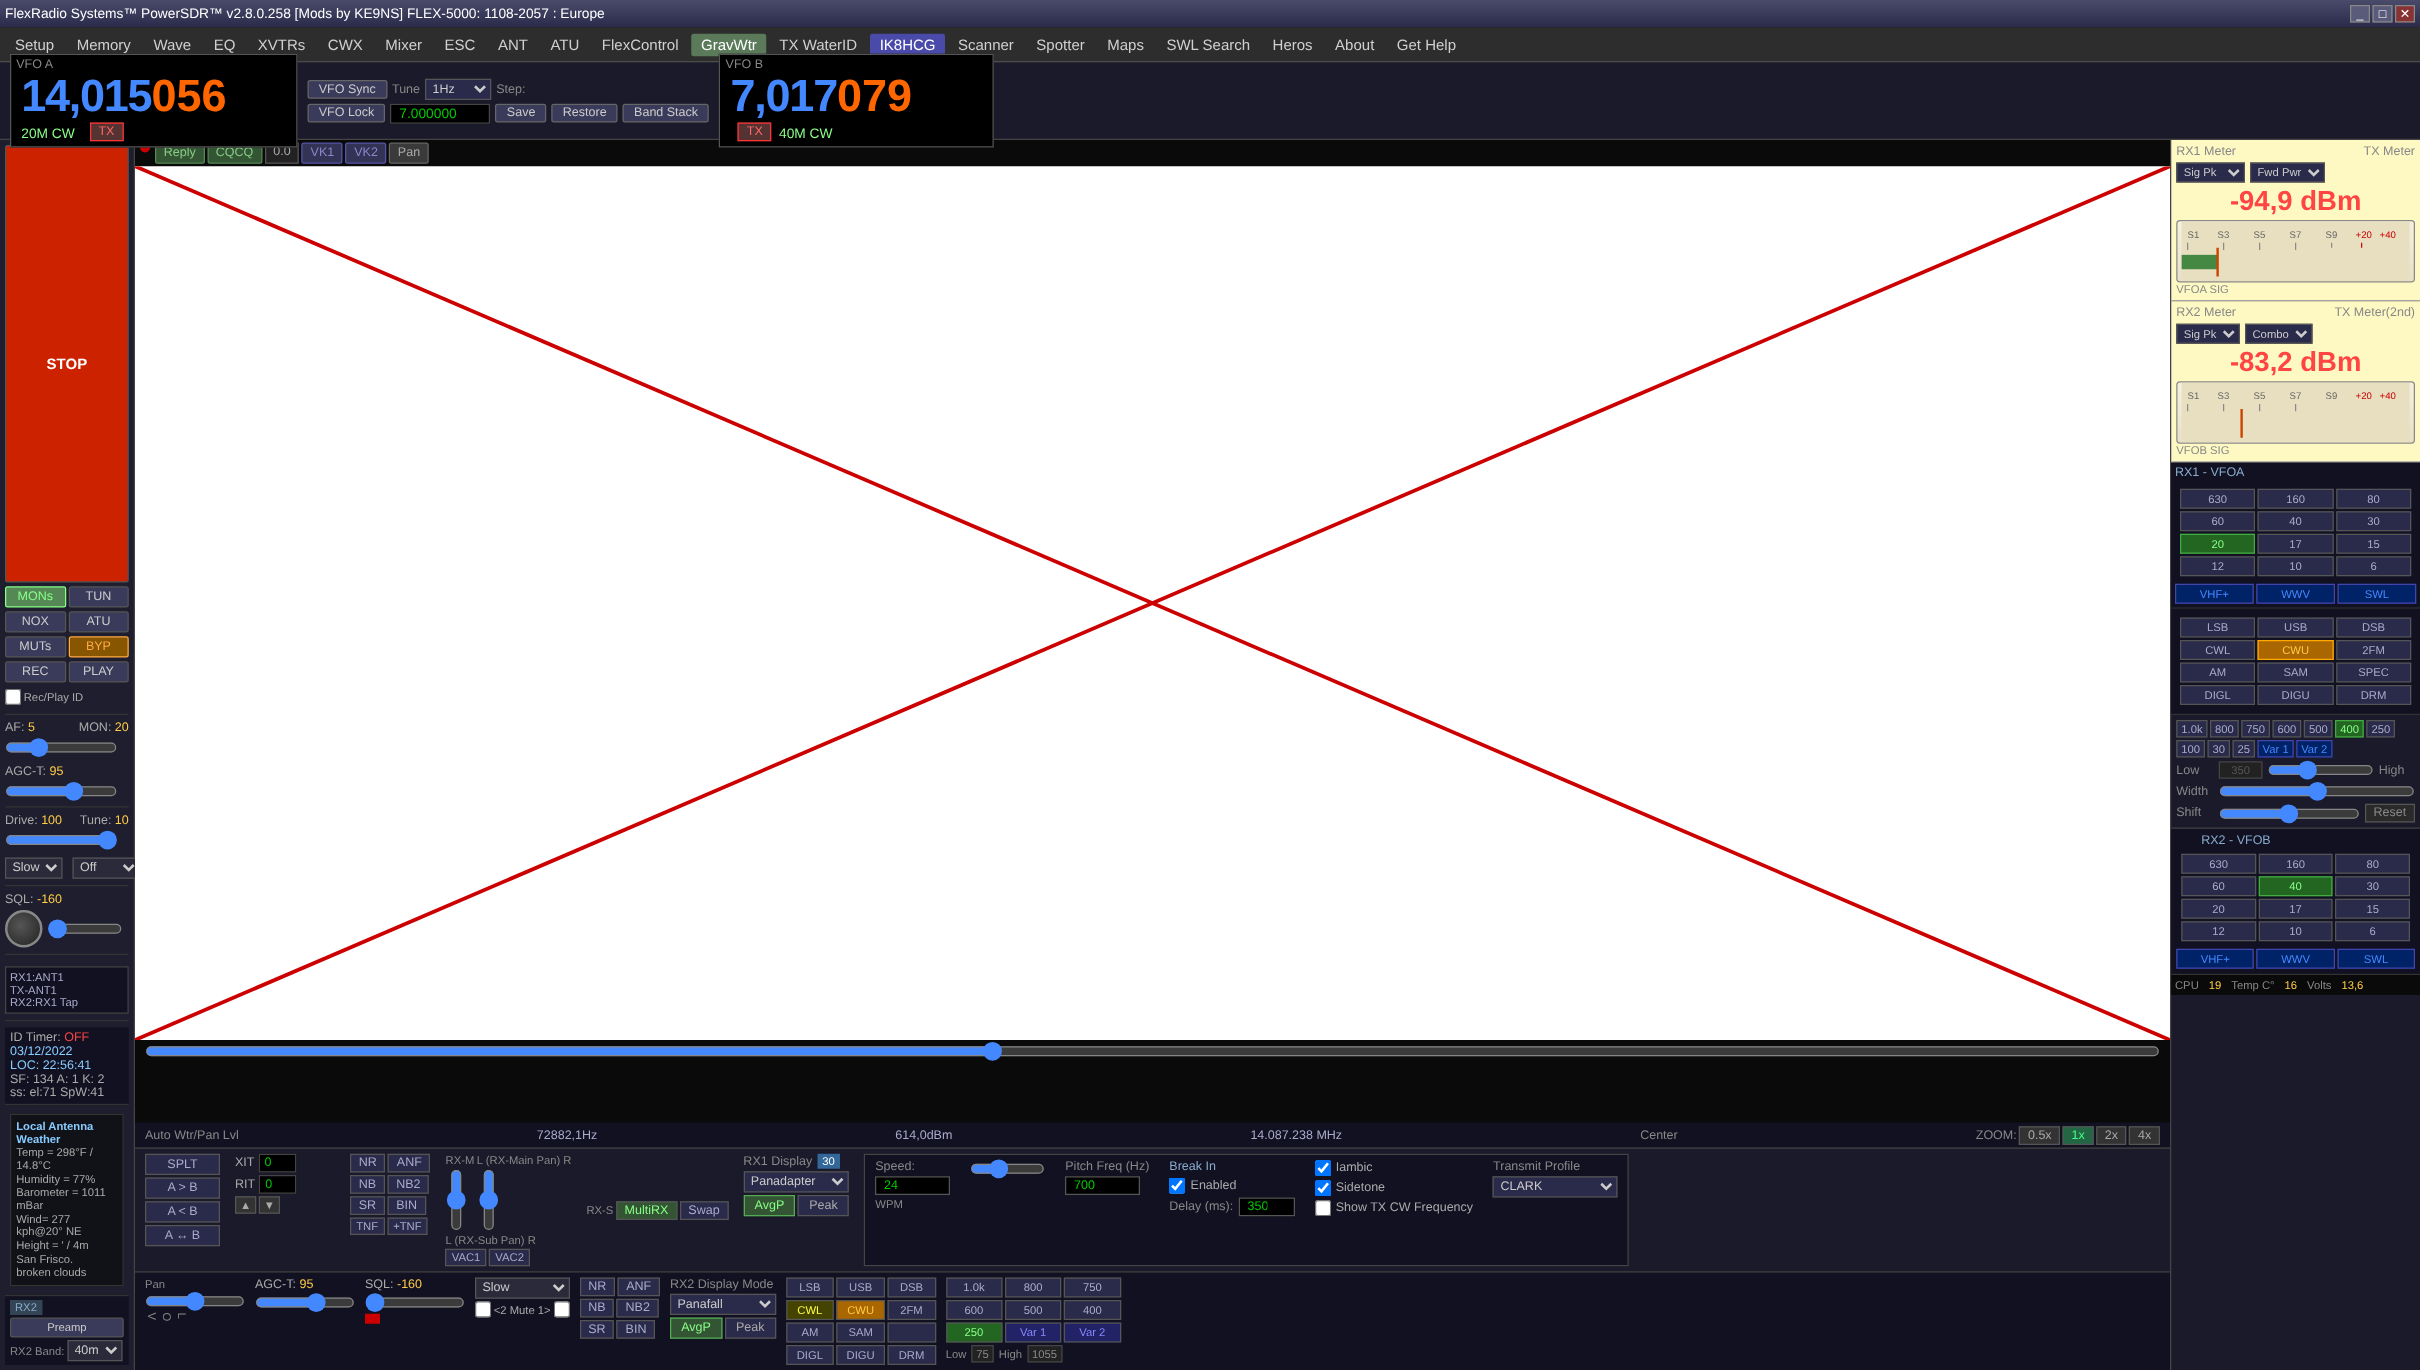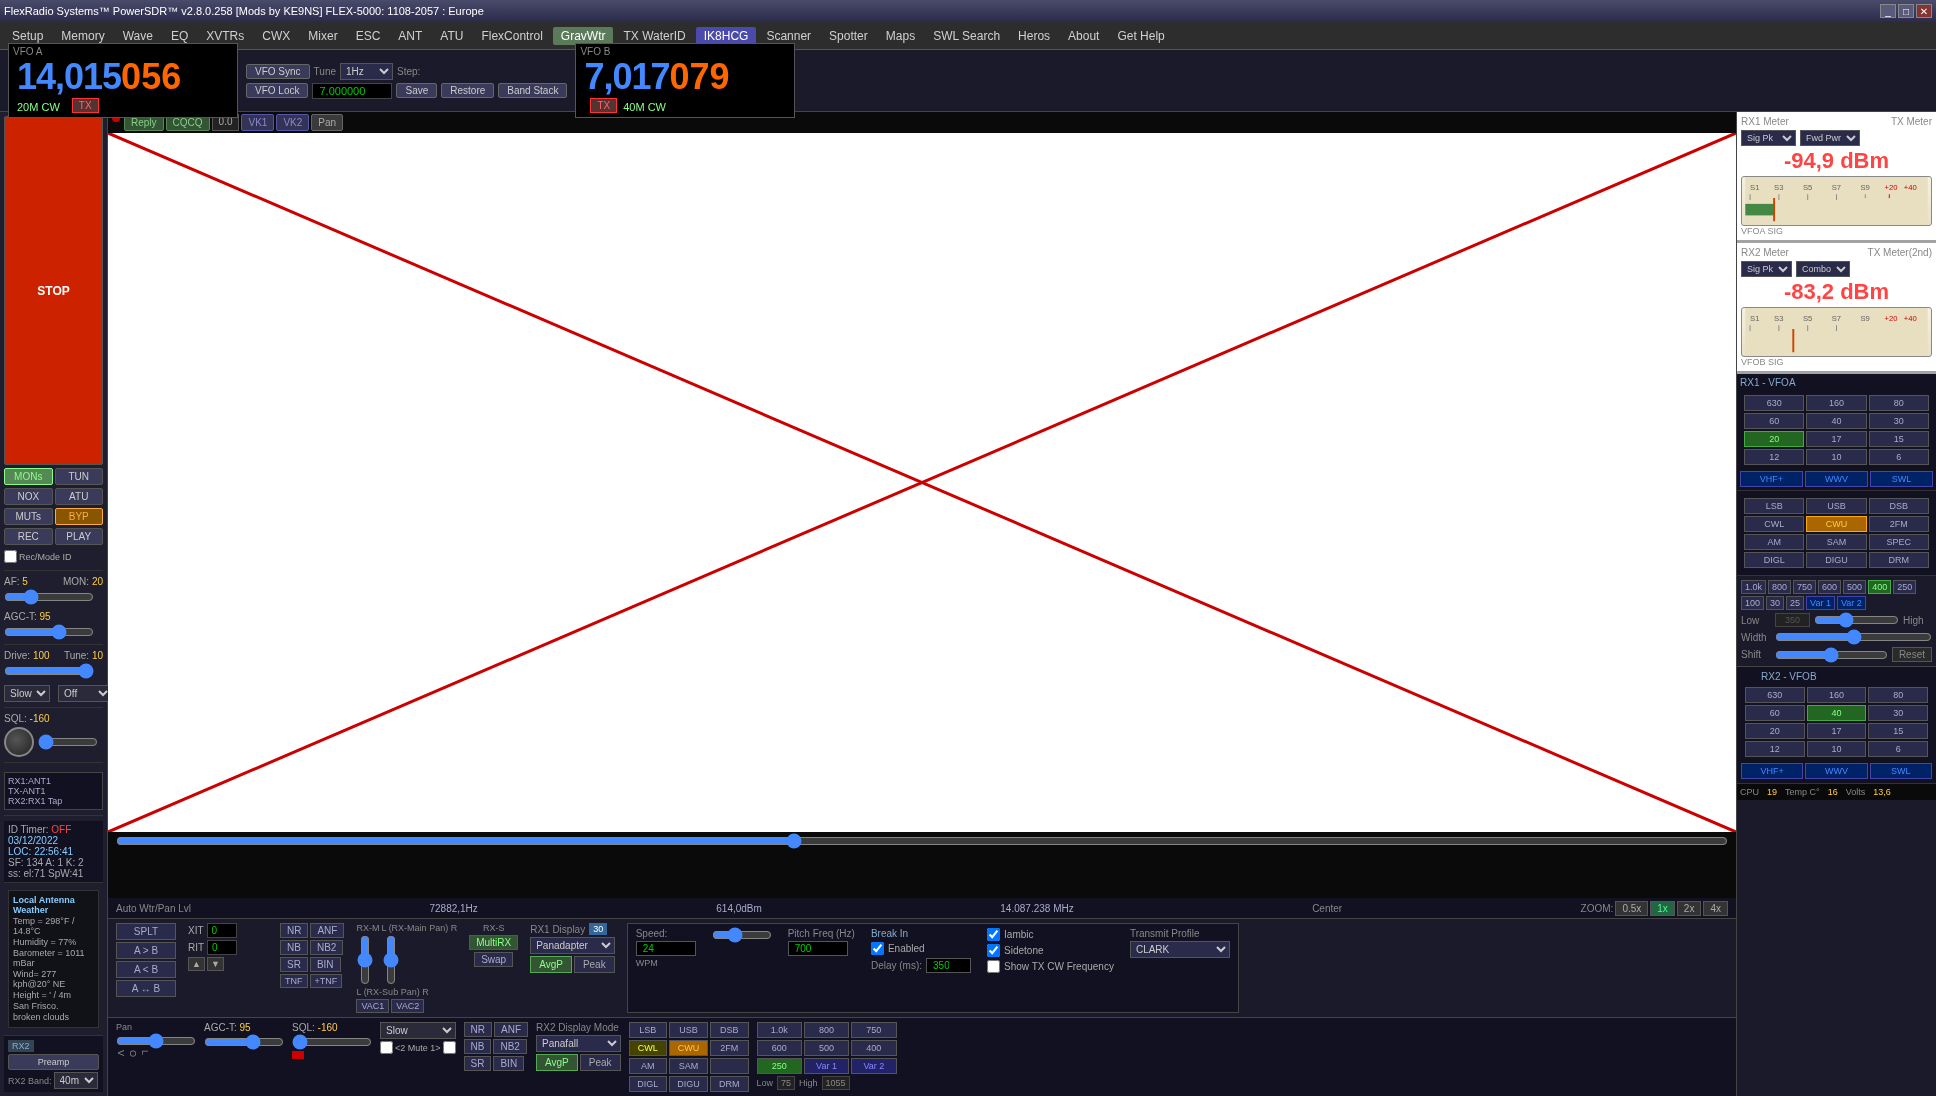--- a/index.html
+++ b/index.html
@@ -217,22 +217,22 @@
       width: 200px;
       background: #1a1a2a;
       border-left: 1px solid #444;
       display: flex;
       flex-direction: column;
       flex-shrink: 0;
     }
 
     
     .meter-section {
-      background: #ffffff;
-      border-bottom: 3px solid #a3a3a3;
+      background: #fef9c3;
+      border-bottom: 1px solid #a3a3a3;
       padding: 4px;
     }
     .meter-header {
       display: flex;
       justify-content: space-between;
       align-items: center;
       margin-bottom: 3px;
     }
     .meter-label { color: #888; font-size: 10px; }
     .meter-select {
@@ -739,21 +739,21 @@
     <div class="btn-row">
       <button class="ctrl-btn">MUTs</button>
       <button class="ctrl-btn orange">BYP</button>
     </div>
     <div class="btn-row">
       <button class="ctrl-btn">REC</button>
       <button class="ctrl-btn">PLAY</button>
     </div>
     <div style="display:flex;align-items:center;gap:2px;margin:2px 0;">
       <input type="checkbox" style="">
-      <span style="font-size:9px;color:#aaa;">Rec/Mode ID</span>
+      <span style="font-size:9px;color:#aaa;">Rec/Play ID</span>
     </div>
 
     <div class="divider"></div>
 
     <div style="display:flex;justify-content:space-between;">
       <span style="color:#aaa;font-size:10px;">AF: <span style="color:#ffcc44;">5</span></span>
       <span style="color:#aaa;font-size:10px;">MON: <span style="color:#ffcc44;">20</span></span>
     </div>
     <input type="range" min="0" max="100" value="25" style="width: 90px;">
 
@@ -941,21 +941,21 @@
         </div>
         <div style="display:flex;gap:2px;">
           <span style="color:#888;font-size:9px;">L (RX-Sub Pan) R</span>
         </div>
         <div style="display:flex;gap:2px;">
           <button class="vac-btn">VAC1</button>
           <button class="vac-btn">VAC2</button>
         </div>
       </div>
 
-      <div style="display:flex;flex-direction:column;gap:2px;align-items:center;">
+      <div style="display:flex;flex-direction:row;gap:2px;align-items:center;">
         <span style="color:#888;font-size:9px;">RX-S</span>
         <button class="nr-btn active">MultiRX</button>
         <button class="nr-btn">Swap</button>
       </div>
 
       <div class="rx-display-group">
         <div style="display:flex;align-items:center;gap:4px;">
           <span class="rx-display-label">RX1 Display</span>
           <span style="background:#336699;color:#fff;padding:1px 4px;font-size:9px;">30</span>
         </div>

